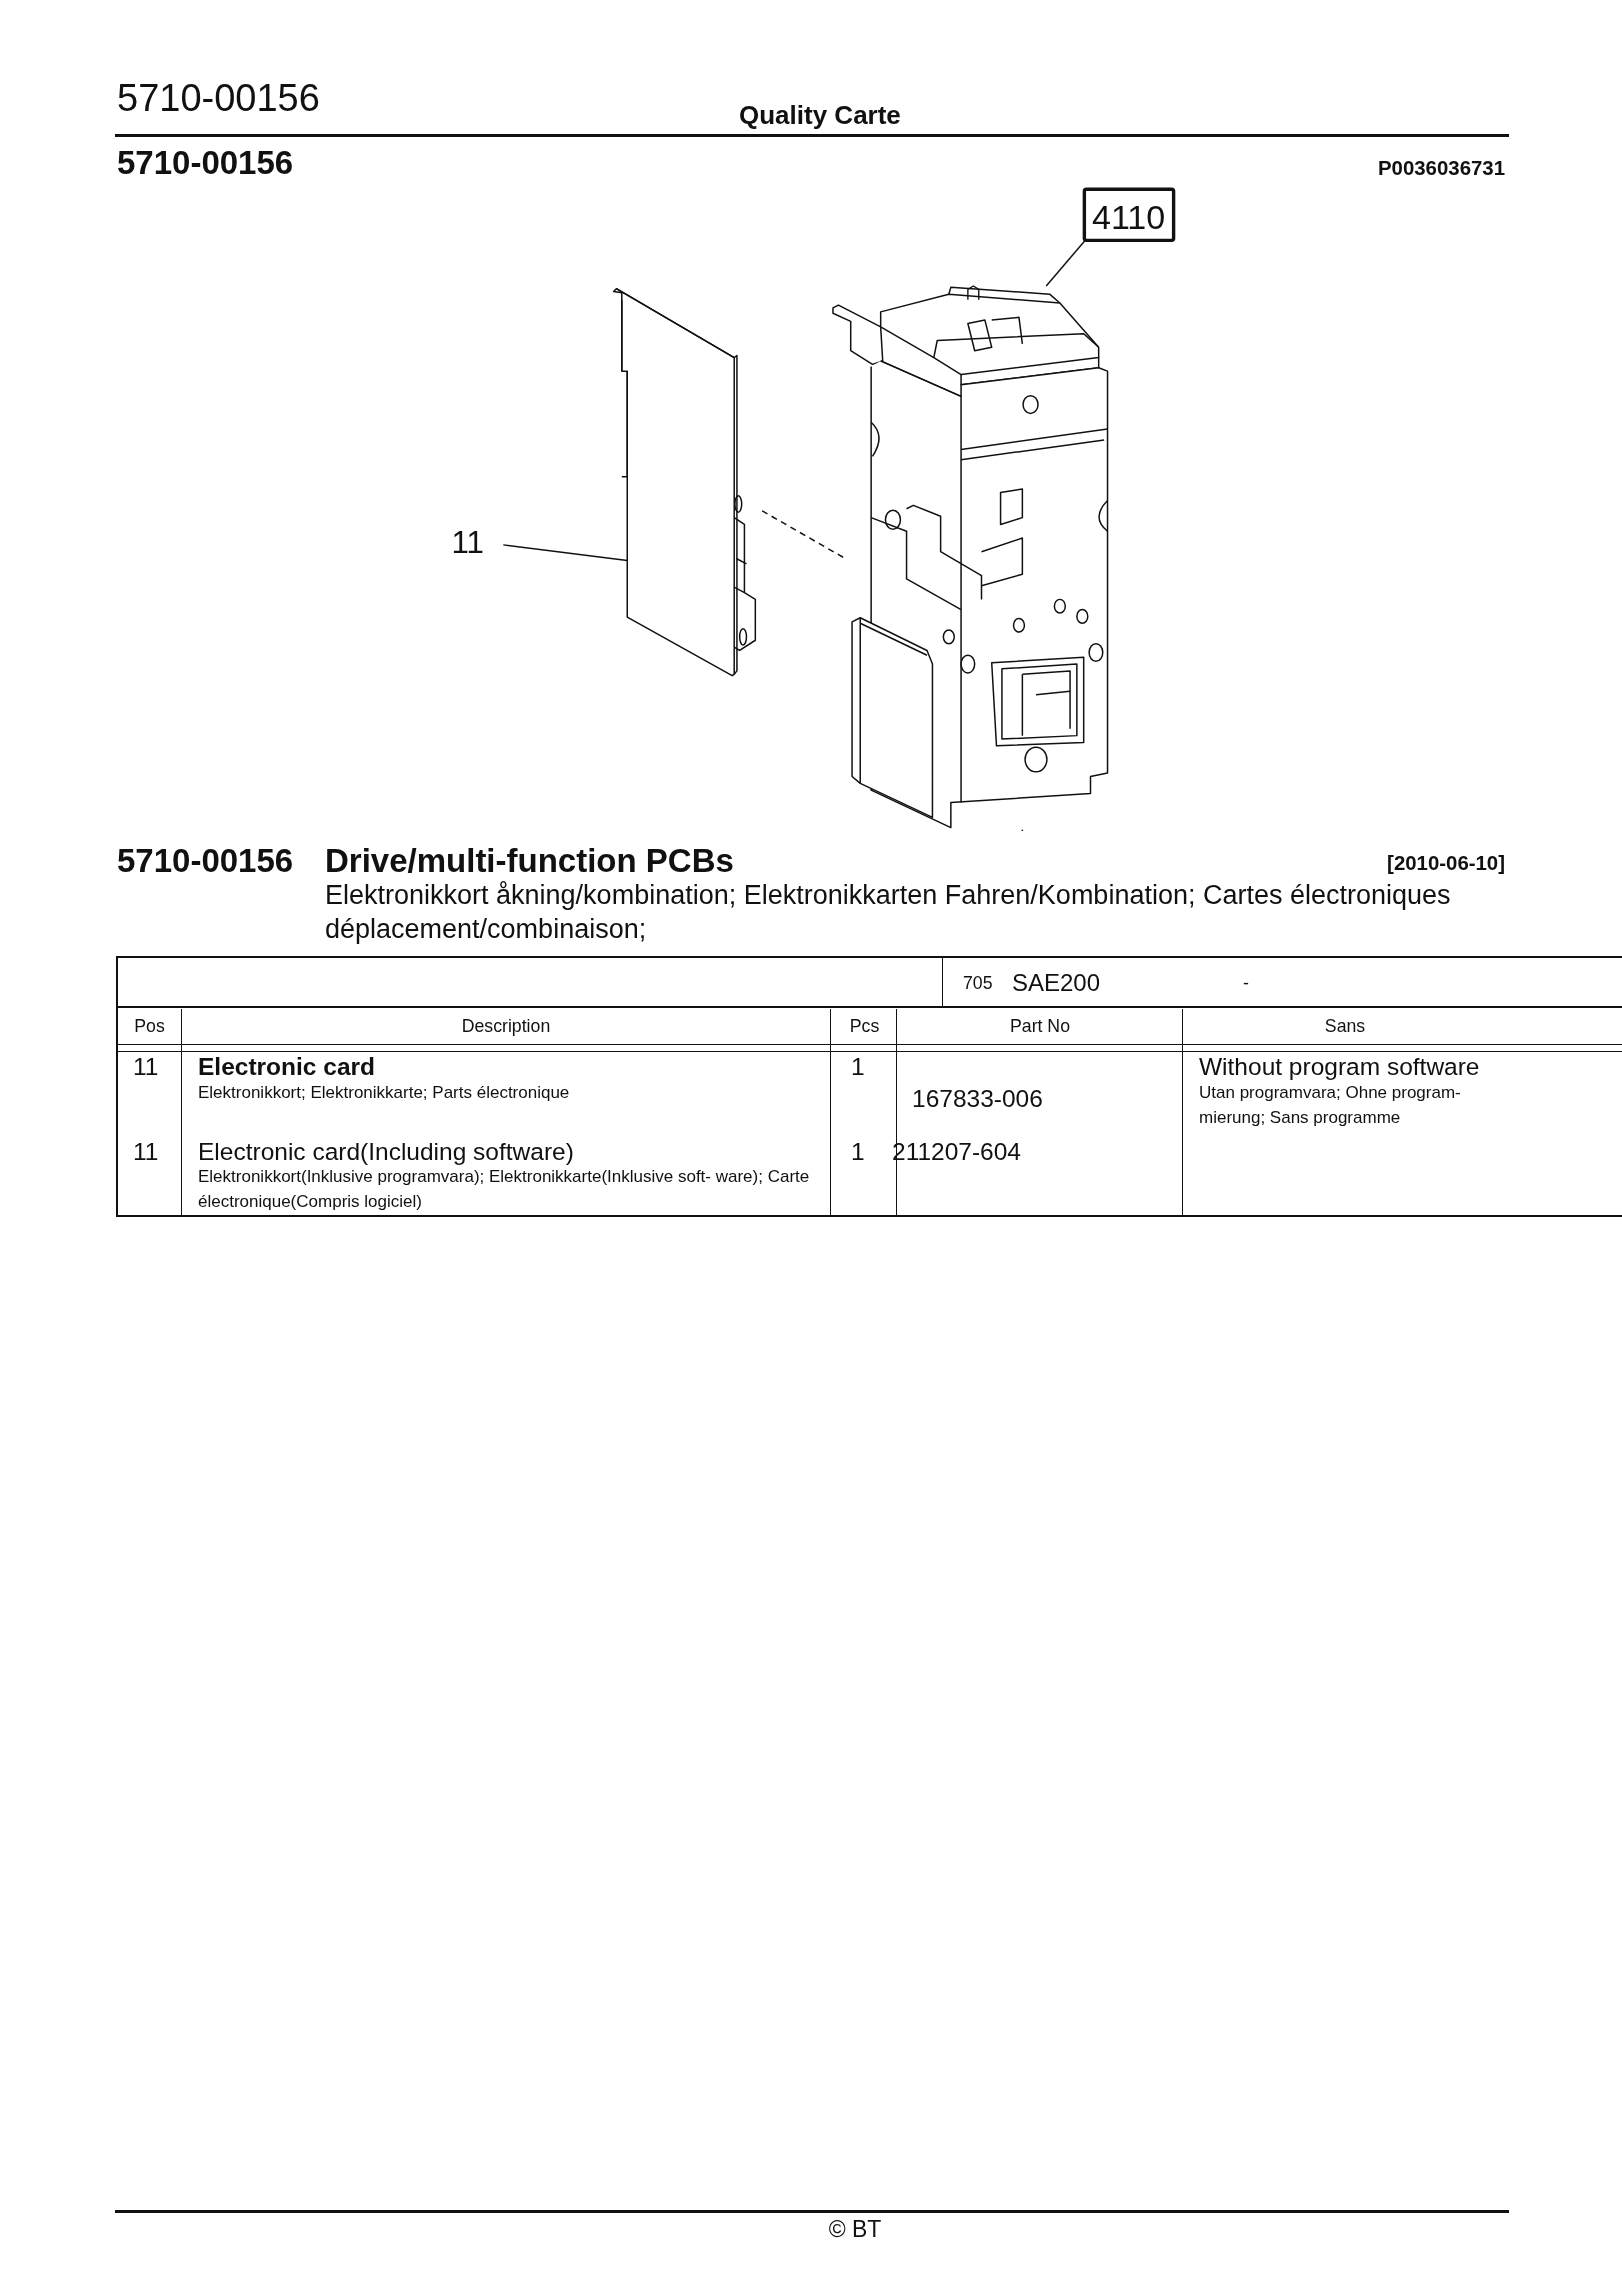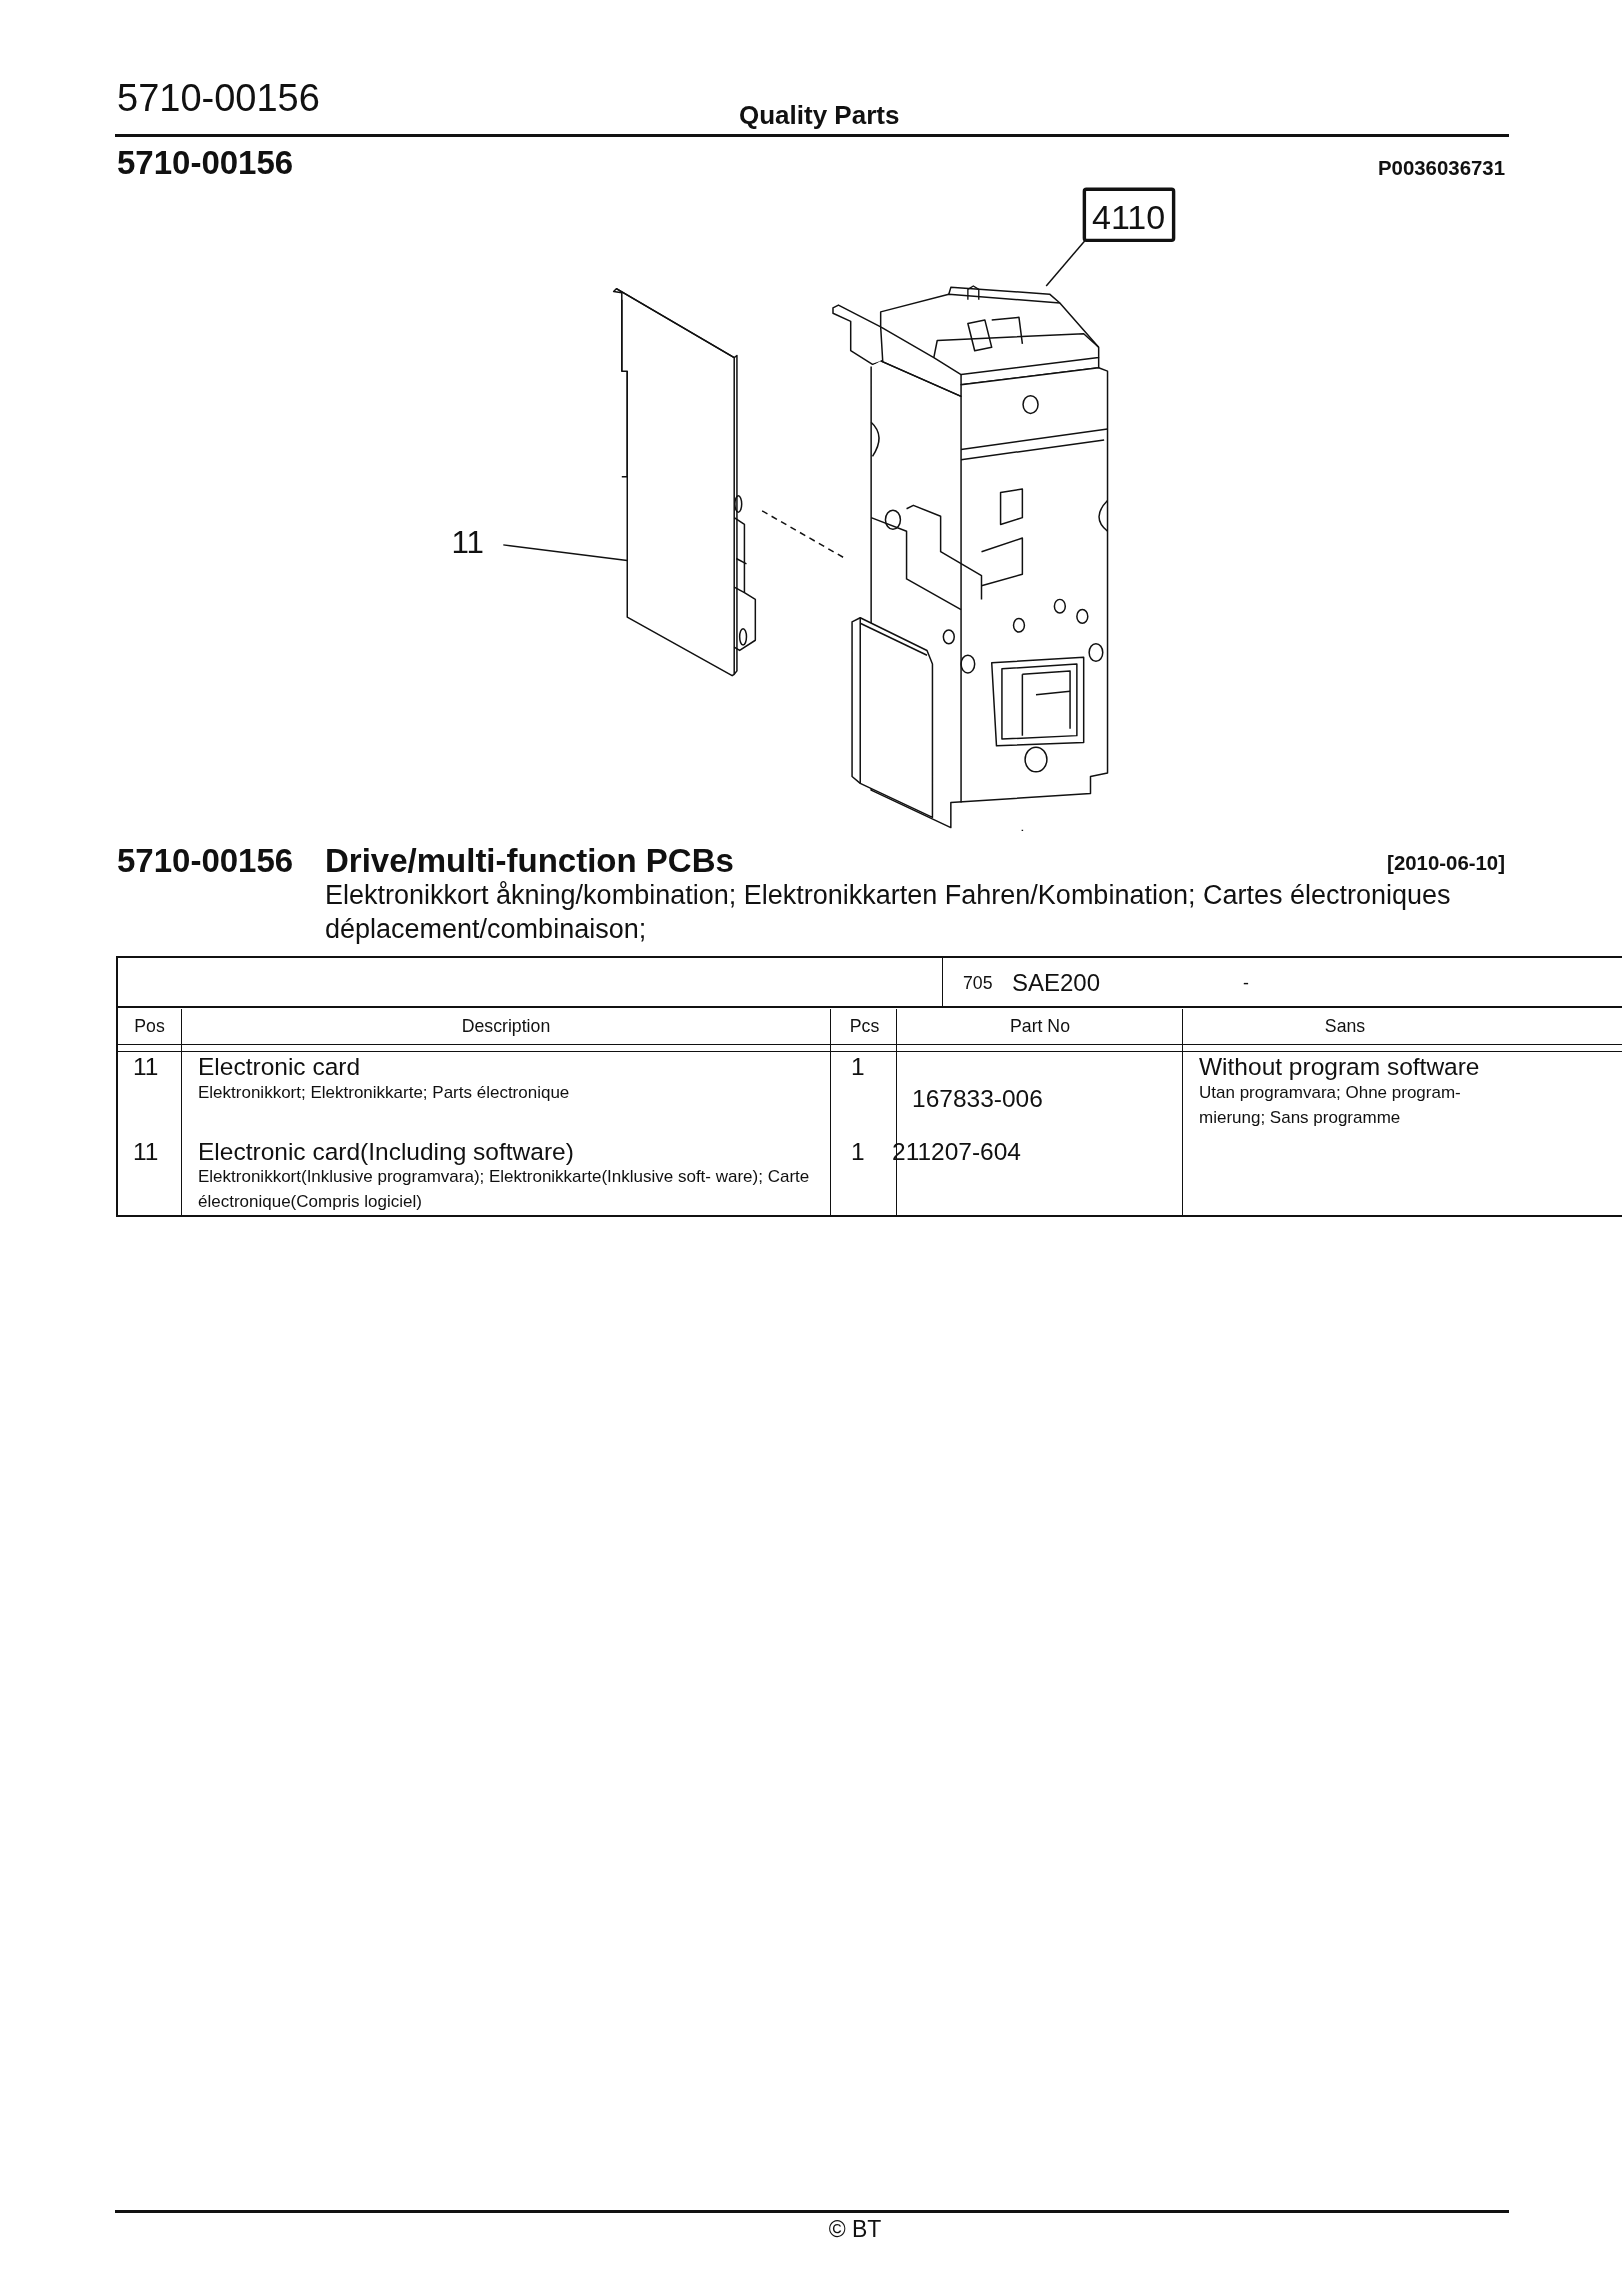--- a/index.html
+++ b/index.html
@@ -30,21 +30,21 @@
   .vline { position:absolute; top:51px; bottom:0; width:1.4px; background:#111; }
 
   .cell { position:absolute; }
   .main { font-size:24.5px; line-height:27px; }
   .sub { font-size:17px; line-height:24.5px; }
 </style>
 </head>
 <body>
 
 <div class="abs doc-id-top">5710-00156</div>
-<div class="abs brand">Quality Parts</div>
+<div class="abs brand">Quality Carte</div>
 <div class="rule" style="top:134px;"></div>
 <div class="abs doc-id-bold">5710-00156</div>
 <div class="abs drawing-no">P0036036731</div>
 
 <svg class="drawing" viewBox="600 260 1200 960" xmlns="http://www.w3.org/2000/svg" fill="none" stroke="#111" stroke-width="2.2" stroke-linejoin="round">
 
   <g>
     <rect x="1591" y="278" width="131" height="75" rx="3" stroke-width="5"></rect>
     <text x="1656" y="336" font-family="Liberation Sans, sans-serif" font-size="50" fill="#111" stroke="none" text-anchor="middle">4110</text>
     <line x1="1593" y1="352" x2="1535" y2="420"></line>
@@ -139,21 +139,21 @@
   <div class="hdr" style="left:0;width:63px;">Pos</div>
   <div class="hdr" style="left:64px;width:648px;">Description</div>
   <div class="hdr" style="left:714px;width:65px;">Pcs</div>
   <div class="hdr" style="left:780px;width:284px;">Part No</div>
   <div class="hdr" style="left:1065px;width:324px;">Sans</div>
   <div class="hline" style="top:86px;"></div>
   <div class="hline" style="top:93px;"></div>
 
   <div>
     <div class="cell main" style="left:15px;top:95px;">11</div>
-    <div class="cell main" style="left:80px;top:95px;">Electronic card</div>
+    <div class="cell main" style="left:80px;top:95px;font-weight:bold;">Electronic card</div>
     <div class="cell sub" style="left:80px;top:123px;width:613px;">Elektronikkort; Elektronikkarte; Parts électronique</div>
     <div class="cell main" style="left:733px;top:95px;">1</div>
     <div class="cell main" style="left:794px;top:95px;margin-top:32px;">167833-006</div>
     <div class="cell main" style="left:1081px;top:95px;">Without program software</div>
     <div class="cell sub" style="left:1081px;top:123px;width:300px;white-space:normal;">Utan programvara; Ohne program- mierung; Sans programme</div>
   </div>
 
   <div>
     <div class="cell main" style="left:15px;top:180px;">11</div>
     <div class="cell main" style="left:80px;top:180px;">Electronic card(Including software)</div>

